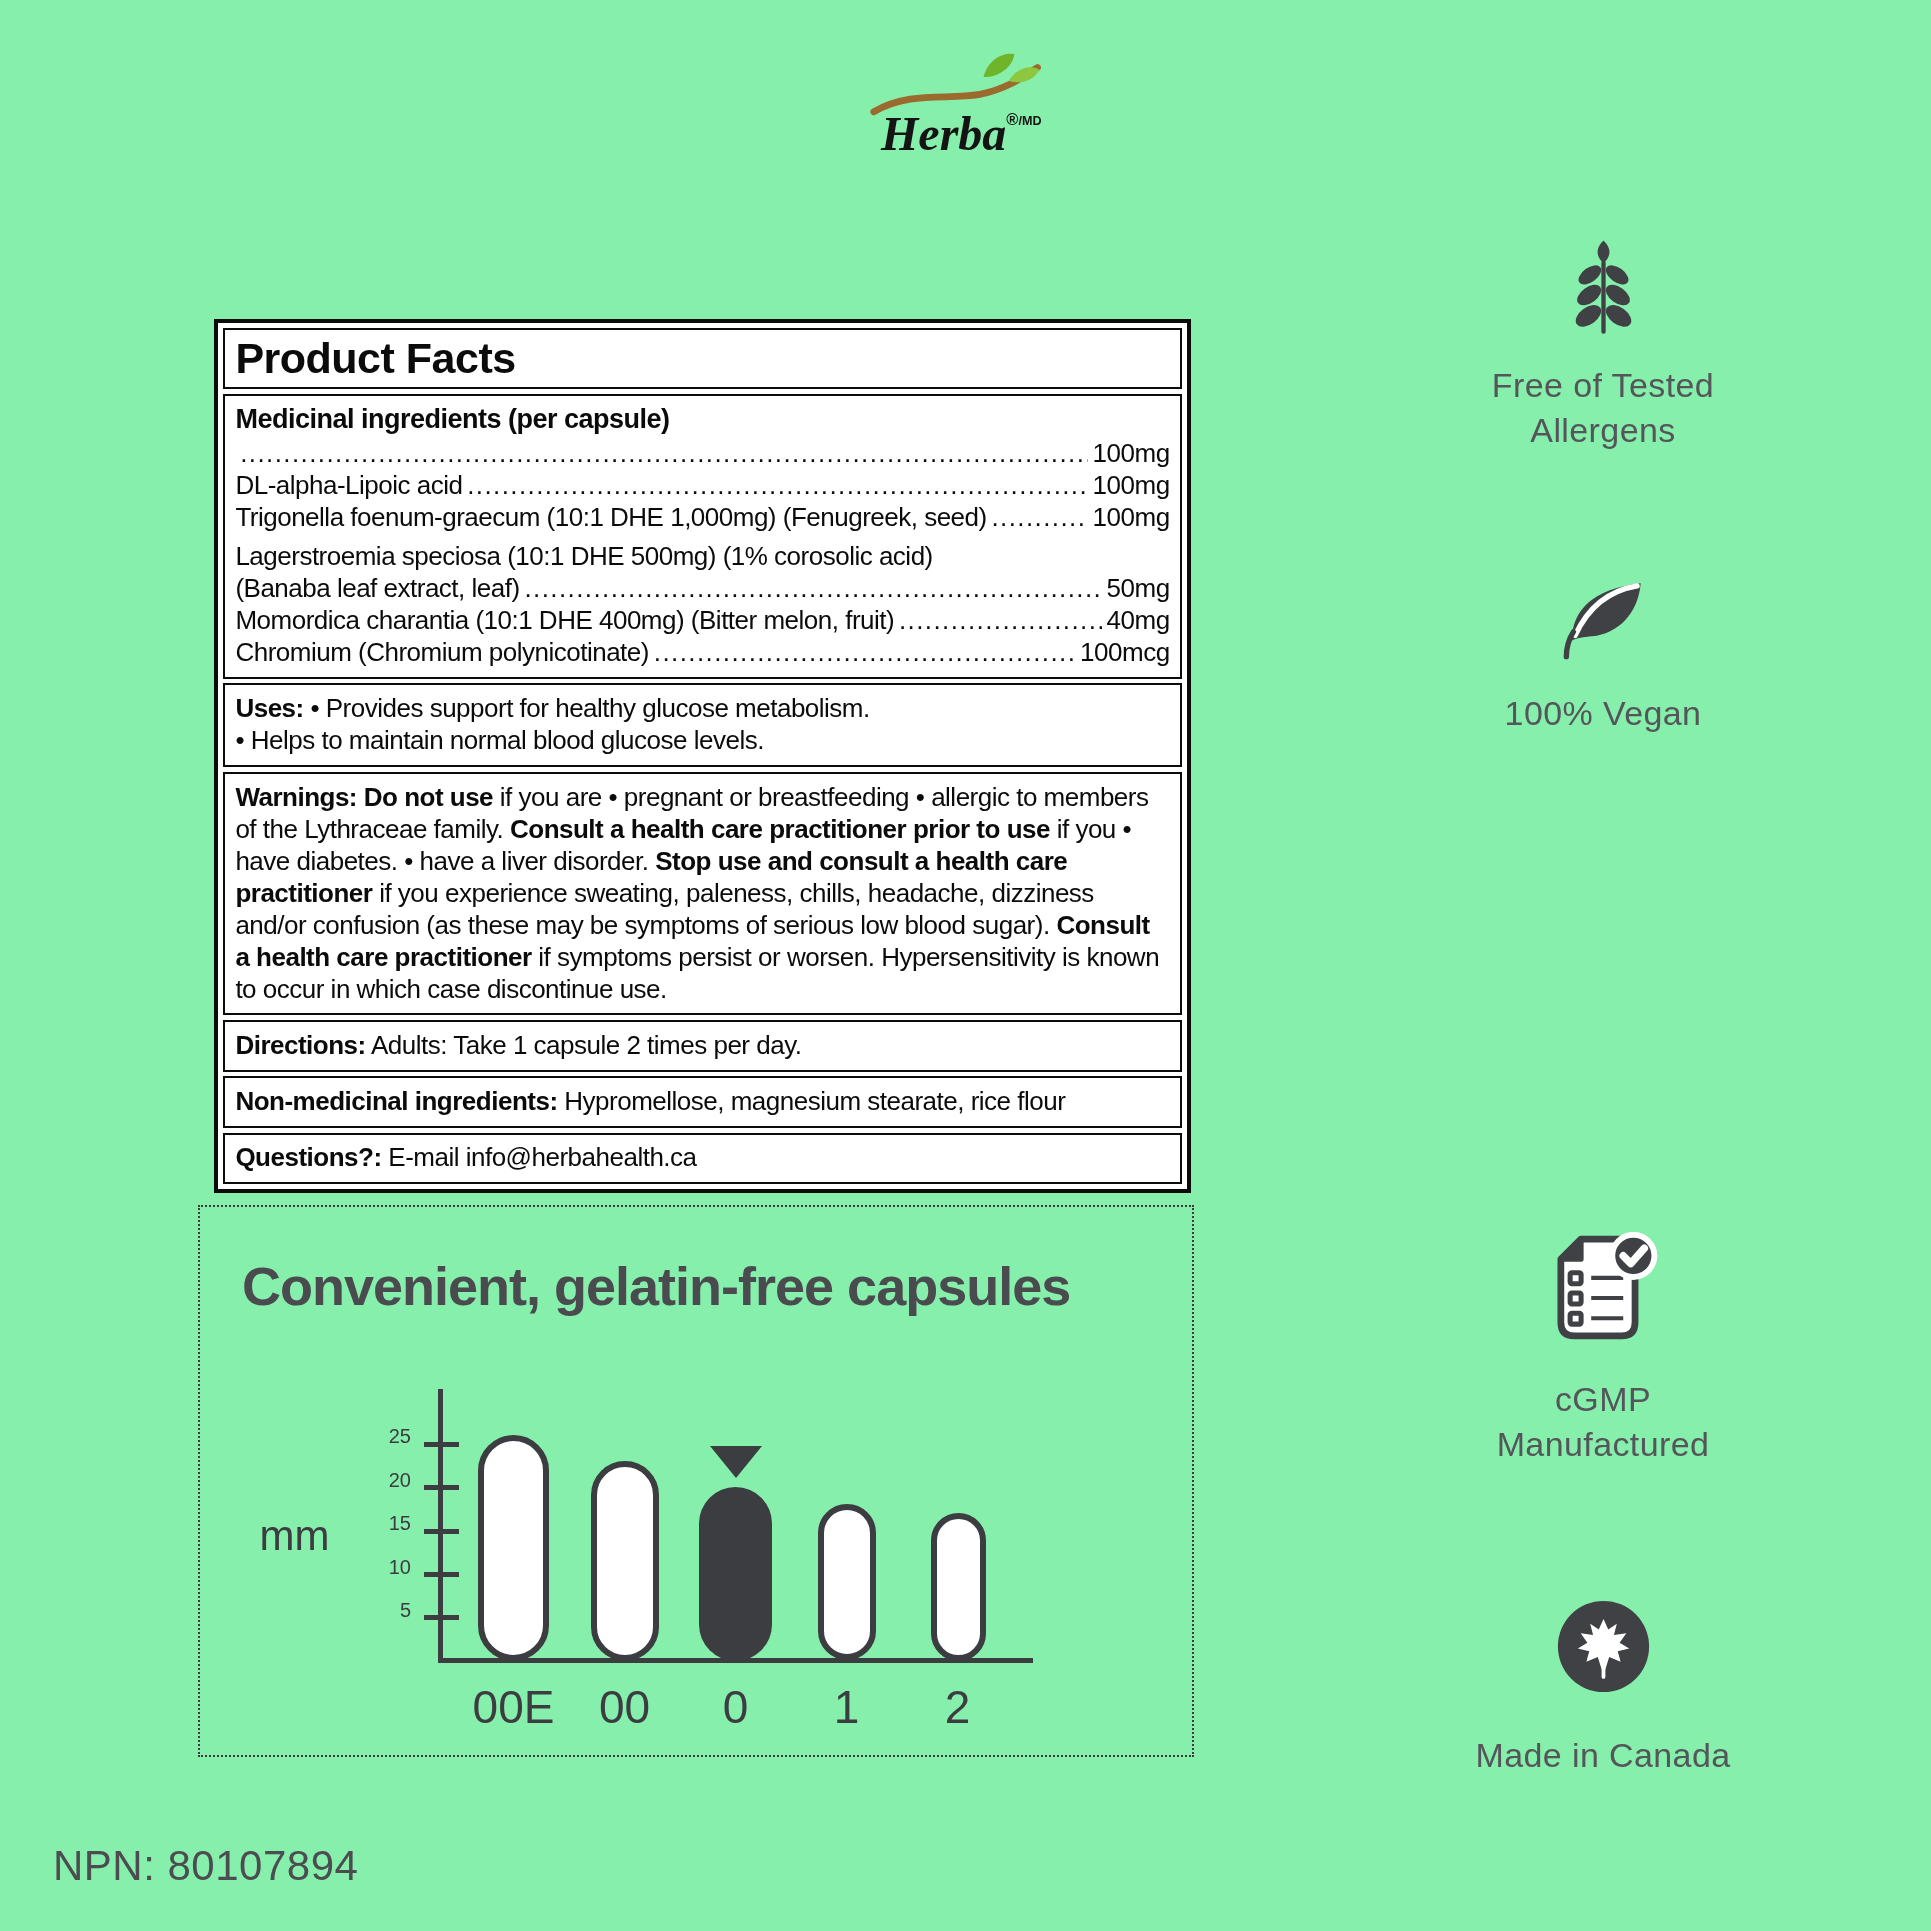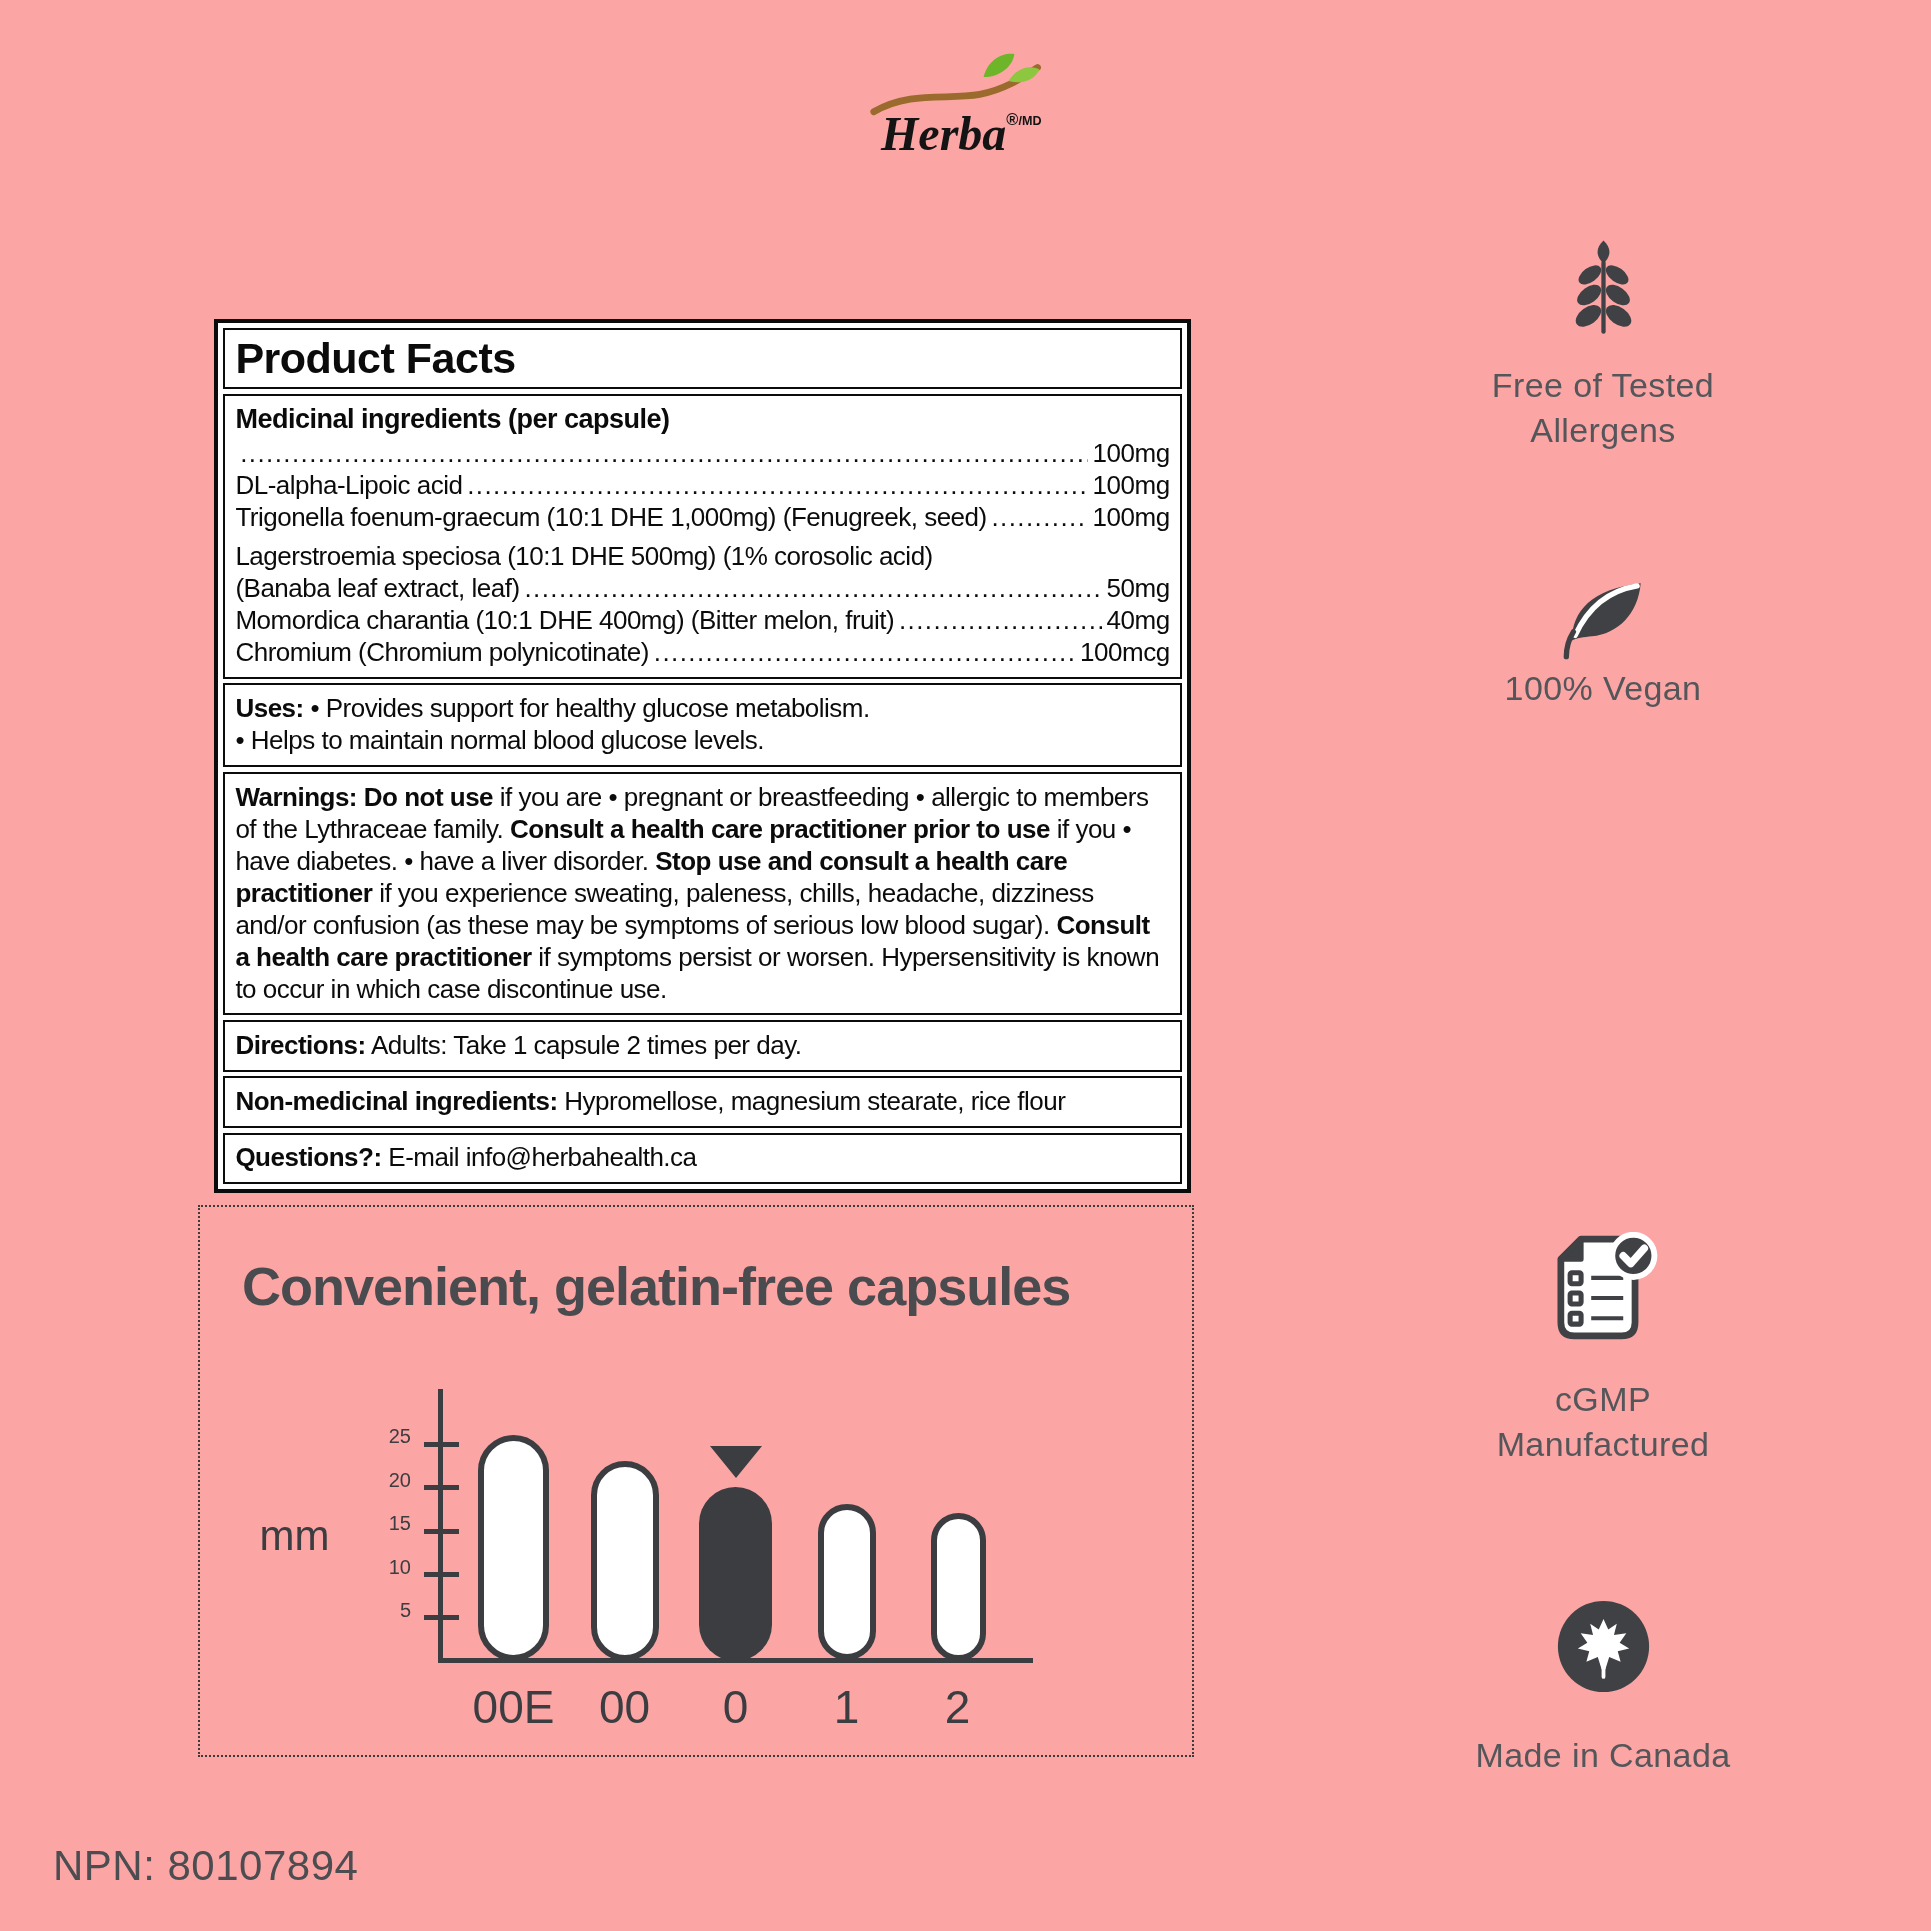--- a/index.html
+++ b/index.html
@@ -1,16 +1,16 @@
 <!DOCTYPE html>
 <html><head>
 <meta charset="utf-8">
 <style>
   html,body{margin:0;padding:0;background:#ffffff;}
-  .page{position:relative;width:1931px;height:1931px;background:#fca5a5;overflow:hidden;
+  .page{position:relative;width:1931px;height:1931px;background:#86efac;overflow:hidden;
         font-family:"Liberation Sans",sans-serif;color:#0b0b0b;}
 
   
   .logo{position:absolute;left:881px;top:81px;width:193px;height:87px;}
   .logo-swoosh{position:absolute;left:-13.5px;top:-29px;width:183px;height:81px;}
   .logo-text{position:absolute;left:0;top:25px;white-space:nowrap;
              font-family:"Liberation Serif",serif;font-style:italic;font-weight:700;
              font-size:48px;color:#141414;letter-spacing:0px;}
   .logo-reg{font-size:16.4px;font-style:normal;font-weight:700;vertical-align:25px;font-family:"Liberation Sans",sans-serif;}
   .logo-md{font-size:12.6px;font-style:normal;font-weight:700;vertical-align:25px;font-family:"Liberation Sans",sans-serif;}
@@ -52,21 +52,21 @@
              font-size:46px;color:#3b3d40;}
   .marker{position:absolute;width:0;height:0;
           border-left:26px solid transparent;border-right:26px solid transparent;
           border-top:32px solid #3b3d40;}
 
   
   .badge{position:absolute;left:1381px;width:444px;text-align:center;color:#54565a;}
   .badge-label{font-size:34px;line-height:45px;letter-spacing:0.4px;}
   .badge svg{display:inline-block;}
   .b-allergens{top:239px;} .b-allergens .badge-label{margin-top:23px;}
-  .b-vegan{top:577px;}     .b-vegan .badge-label{}
+  .b-vegan{top:577px;}     .b-vegan .badge-label{margin-top:25px;}
   .b-lab{top:846px;}       .b-lab .badge-label{margin-top:13.5px;}
   .b-cgmp{top:1232px;}     .b-cgmp .badge-label{margin-top:25px;}
   .b-canada{top:1599px;}   .b-canada .badge-label{margin-top:35px;}
   sup.rd{font-size:21px;vertical-align:11.6px;}
 
   
   .npn{position:absolute;left:53px;top:1842px;font-size:42px;color:#4b4d51;letter-spacing:0.5px;}
 </style>
 </head>
 <body>

